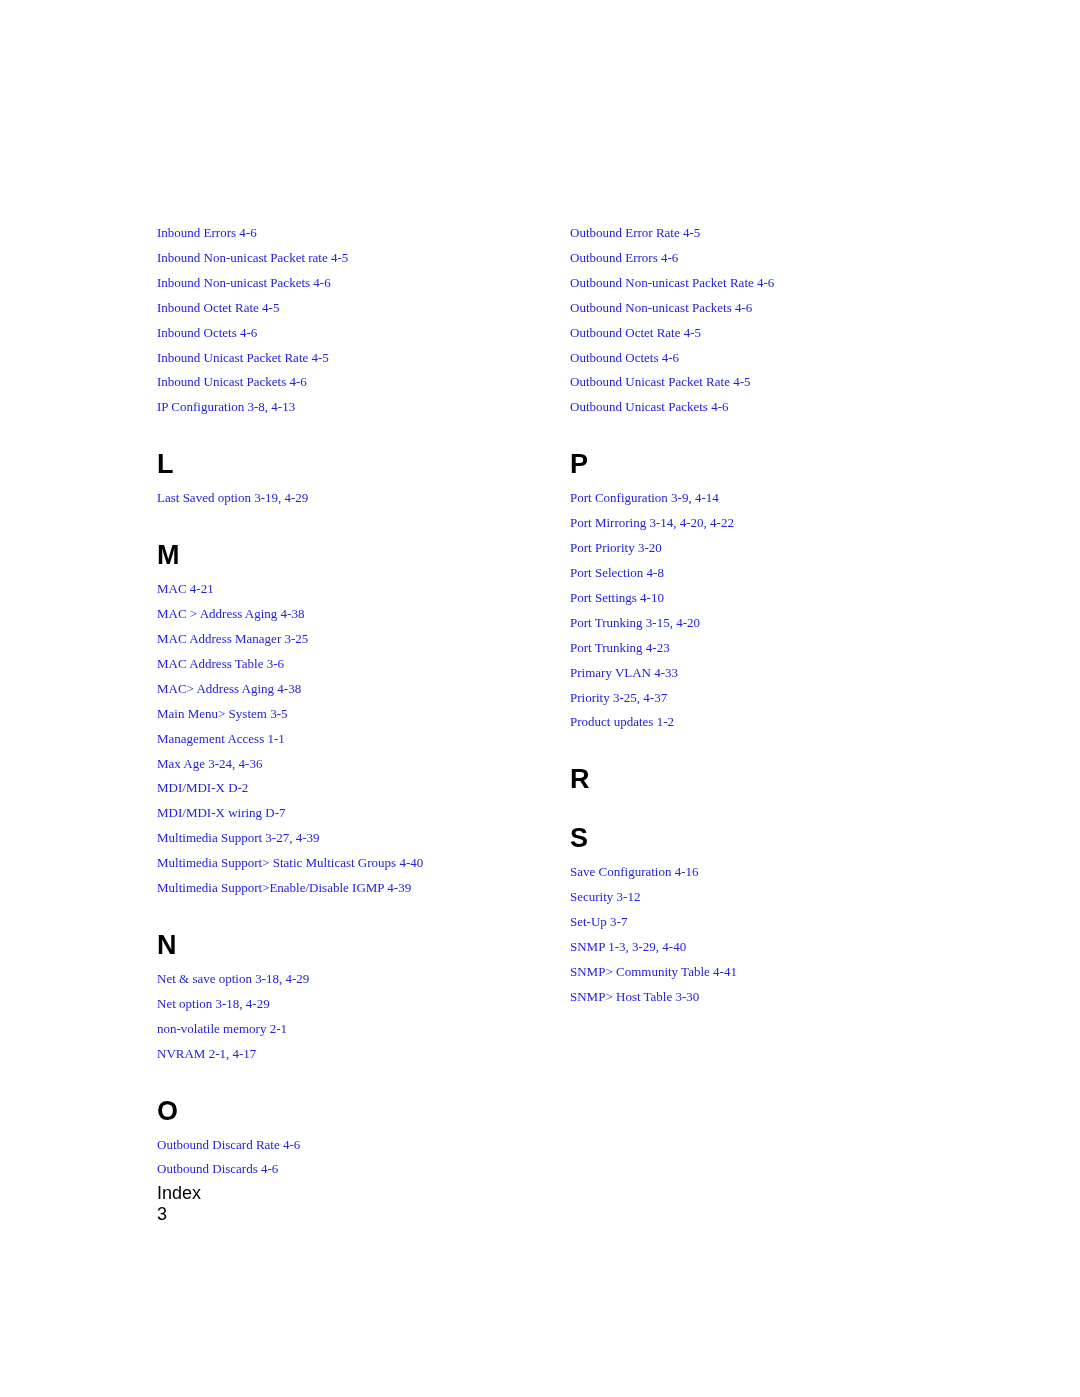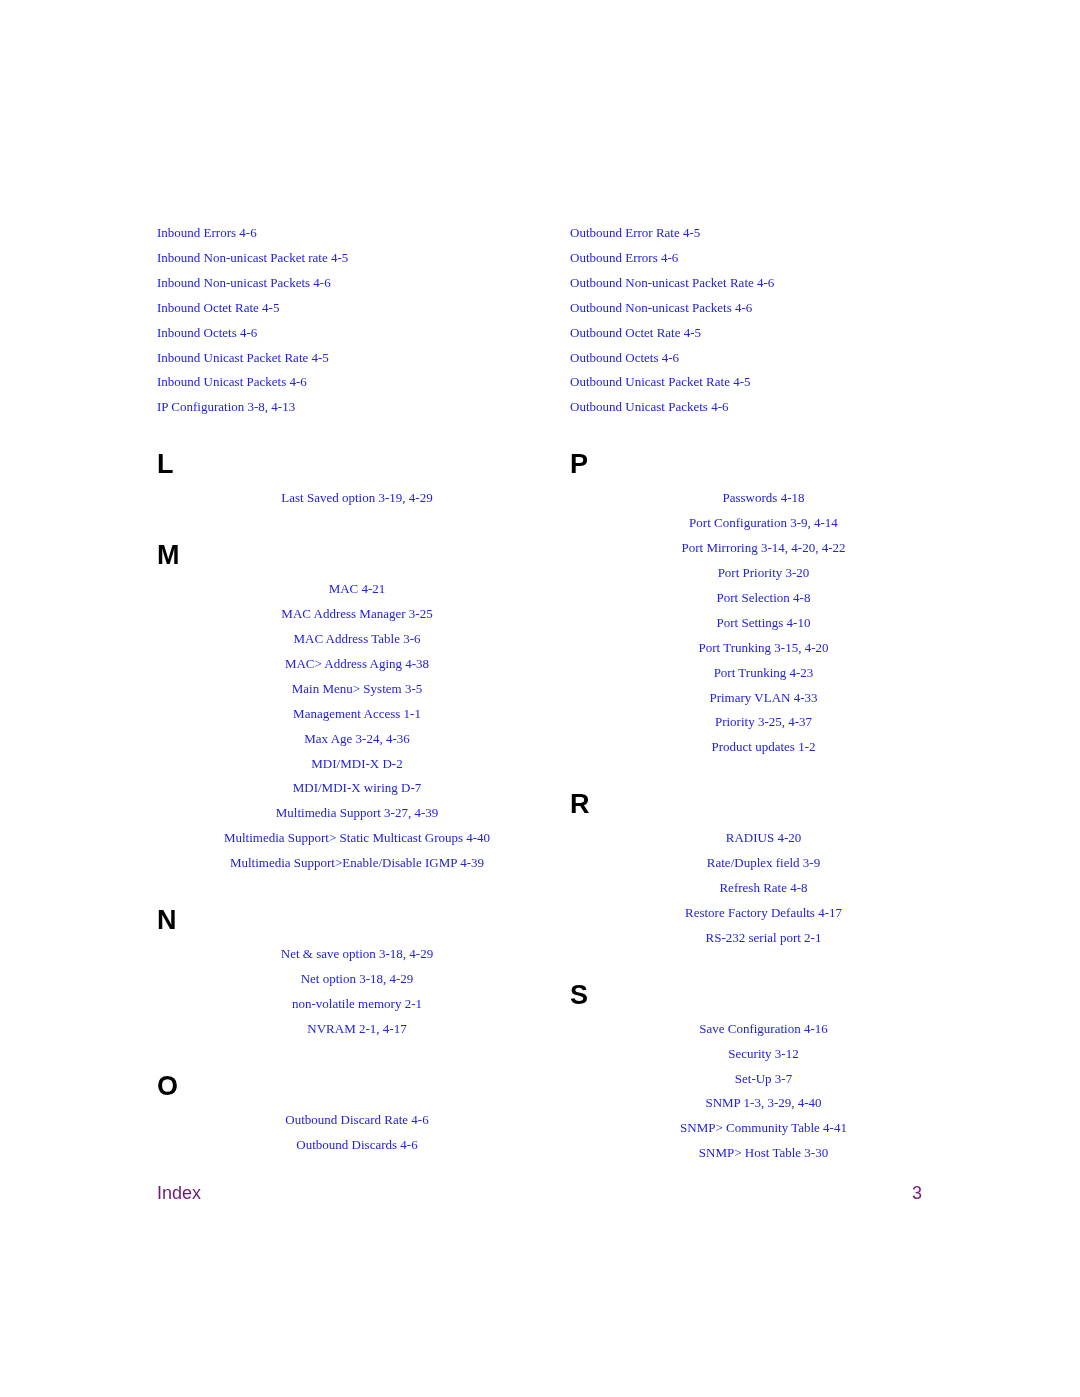--- a/index.html
+++ b/index.html
@@ -58,21 +58,20 @@
     margin: 0;
     padding: 0;
   }
 
   
   .section.spaced {
     margin-top: 29px;
   }
   .section-heading + .entry-list {
     margin-top: 7px;
-    text-align: center;
   }
 
   .entry-list {
     list-style: none;
     margin: 0;
     padding: 0;
   }
 
   .entry {
     font-family: "Liberation Serif", "DejaVu Serif", serif;
@@ -83,26 +82,26 @@
     margin: 0;
     padding: 0;
   }
 
   .footer {
     position: absolute;
     left: 157px;
     top: 1183px;
     width: 765px;
     display: flex;
-    flex-direction: row;
+    flex-direction: column;
     justify-content: space-between;
     align-items: baseline;
     font-family: "Liberation Sans Narrow", "Liberation Sans", "DejaVu Sans", sans-serif;
     font-size: 18px;
-    color: #701a75;
+    color: #000000;
   }
   .footer-label { letter-spacing: 0px; }
   .footer-page { letter-spacing: 0px; }
 </style>
 </head>
 <body>
 
 <div class="page">
 
   <div class="index-body">
@@ -122,20 +121,21 @@
         <div class="section spaced">
           <div class="section-heading">L</div>
           <ul class="entry-list">
             <li class="entry">Last Saved option  3-19, 4-29</li>
           </ul>
         </div>
         <div class="section spaced">
           <div class="section-heading">M</div>
           <ul class="entry-list">
             <li class="entry">MAC  4-21</li>
+            <li class="entry">MAC &gt; Address Aging  4-38</li>
             <li class="entry">MAC Address Manager  3-25</li>
             <li class="entry">MAC Address Table  3-6</li>
             <li class="entry">MAC&gt; Address Aging  4-38</li>
             <li class="entry">Main Menu&gt; System  3-5</li>
             <li class="entry">Management Access  1-1</li>
             <li class="entry">Max Age  3-24, 4-36</li>
             <li class="entry">MDI/MDI-X  D-2</li>
             <li class="entry">MDI/MDI-X wiring  D-7</li>
             <li class="entry">Multimedia Support  3-27, 4-39</li>
             <li class="entry">Multimedia Support&gt; Static Multicast Groups  4-40</li>
@@ -168,42 +168,34 @@
             <li class="entry">Outbound Non-unicast Packets  4-6</li>
             <li class="entry">Outbound Octet Rate  4-5</li>
             <li class="entry">Outbound Octets  4-6</li>
             <li class="entry">Outbound Unicast Packet Rate  4-5</li>
             <li class="entry">Outbound Unicast Packets  4-6</li>
           </ul>
         </div>
         <div class="section spaced">
           <div class="section-heading">P</div>
           <ul class="entry-list">
-            <li class="entry">Passwords  4-18</li>
             <li class="entry">Port Configuration  3-9, 4-14</li>
             <li class="entry">Port Mirroring  3-14, 4-20, 4-22</li>
             <li class="entry">Port Priority  3-20</li>
             <li class="entry">Port Selection  4-8</li>
             <li class="entry">Port Settings  4-10</li>
             <li class="entry">Port Trunking  3-15, 4-20</li>
             <li class="entry">Port Trunking  4-23</li>
             <li class="entry">Primary VLAN  4-33</li>
             <li class="entry">Priority  3-25, 4-37</li>
             <li class="entry">Product updates  1-2</li>
           </ul>
         </div>
         <div class="section spaced">
           <div class="section-heading">R</div>
-          <ul class="entry-list">
-            <li class="entry">RADIUS  4-20</li>
-            <li class="entry">Rate/Duplex field  3-9</li>
-            <li class="entry">Refresh Rate  4-8</li>
-            <li class="entry">Restore Factory Defaults  4-17</li>
-            <li class="entry">RS-232 serial port  2-1</li>
-          </ul>
         </div>
         <div class="section spaced">
           <div class="section-heading">S</div>
           <ul class="entry-list">
             <li class="entry">Save Configuration  4-16</li>
             <li class="entry">Security  3-12</li>
             <li class="entry">Set-Up  3-7</li>
             <li class="entry">SNMP  1-3, 3-29, 4-40</li>
             <li class="entry">SNMP&gt; Community Table  4-41</li>
             <li class="entry">SNMP&gt; Host Table  3-30</li>

